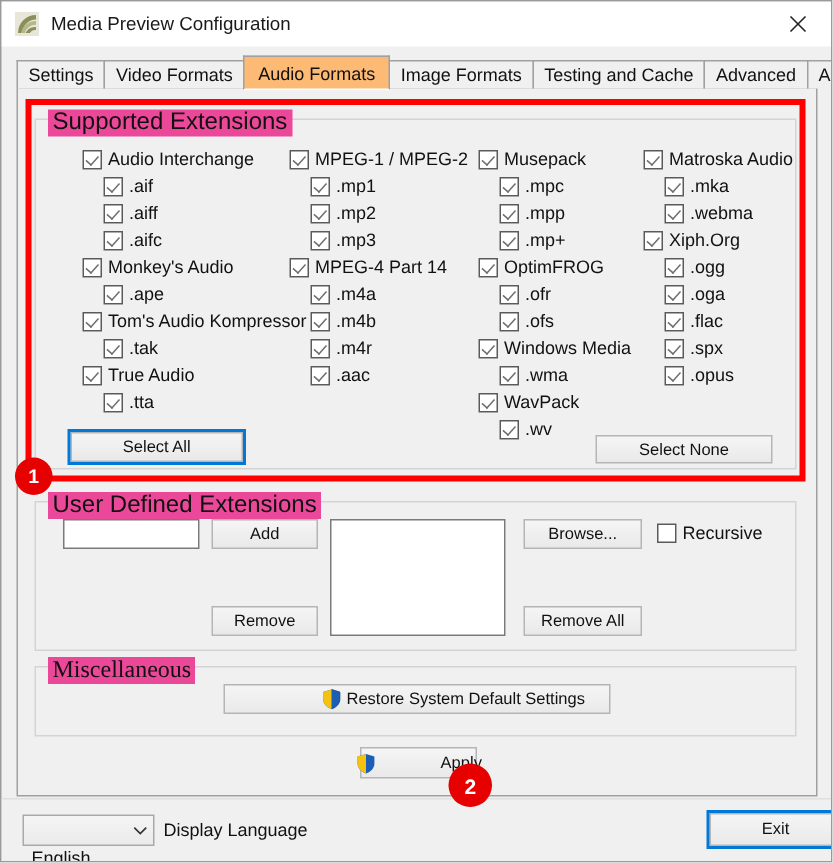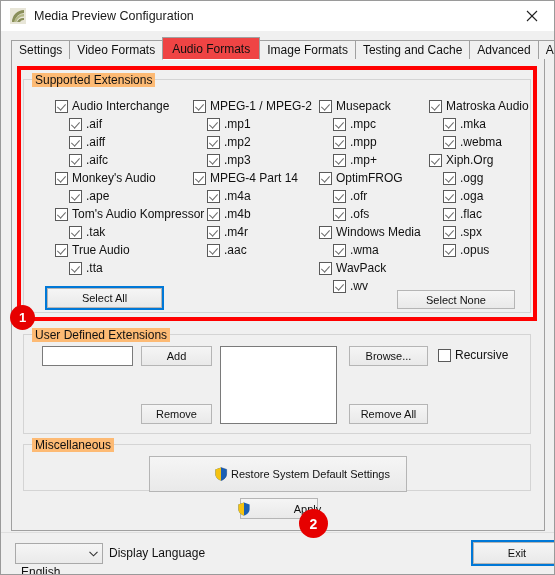--- a/index.html
+++ b/index.html
@@ -77,21 +77,21 @@
     border: 1px solid #a0a0a0;
     border-bottom: none;
     font-size: 12px;
     color: #111;
     margin-right: -1px;
     white-space: nowrap;
     cursor: default;
     box-sizing: border-box;
   }
   .tab.active {
-    background: #ef4444;
+    background: #fdba74;
     height: 23px;
     line-height: 22px;
     margin-bottom: -1px;
     border-bottom: 1px solid #ffffff;
     position: relative;
     z-index: 6;
     padding: 0 9px;
   }
 
   
@@ -120,30 +120,30 @@
   
   .group {
     position: absolute;
     border: 1px solid #d4d4d4;
     box-sizing: border-box;
   }
   .group-title {
     position: absolute;
     top: -7px;
     left: 8px;
-    background: #fdba74;
+    background: #ec4899;
     padding: 0 3px;
-    font-size: 12px;
+    font-size: 16px;
     color: #111;
     white-space: nowrap;
   }
 
   #grp-supported { left: 22px; top: 78px; width: 508px; height: 234px; }
   #grp-userdef   { left: 22px; top: 333px; width: 508px; height: 100px; }
-  #grp-misc      { left: 22px; top: 443px; width: 508px; height: 47px; }
+  #grp-misc      { left: 22px; top: 443px; width: 508px; height: 47px; font-family: Liberation Serif, serif; }
 
   
   .cb-col { position: absolute; }
   .cb-row {
     display: flex;
     align-items: center;
     height: 18px;
     white-space: nowrap;
     cursor: default;
   }
@@ -187,21 +187,21 @@
     outline: 2px solid #0078d7;
     outline-offset: 0px;
     border-color: #b5b5b5;
   }
   #btn-select-all  { left: 46px;  top: 287px; width: 115px; height: 20px; }
   #btn-select-none { left: 396px; top: 289px; width: 118px; height: 19px; }
   #btn-add         { left: 140px; top: 345px; width: 71px;  height: 20px; }
   #btn-remove      { left: 140px; top: 403px; width: 71px;  height: 20px; }
   #btn-browse      { left: 348px; top: 345px; width: 79px;  height: 20px; }
   #btn-remove-all  { left: 348px; top: 403px; width: 79px;  height: 20px; }
-  #btn-restore     { left: 148px; top: 455px; width: 258px; height: 36px; padding-left: 48px; }
+  #btn-restore     { left: 148px; top: 455px; width: 258px; height: 20px; padding-left: 48px; }
   #btn-apply       { left: 239px; top: 497px; width: 78px;  height: 21px; gap: 40px; }
   #btn-exit        { left: 472px; top: 541px; width: 88px;  height: 22px; }
 
   .shield {
     width: 14px; height: 14px;
     margin-right: 3px;
     flex: none;
   }
   .shield svg { display: block; }
 

